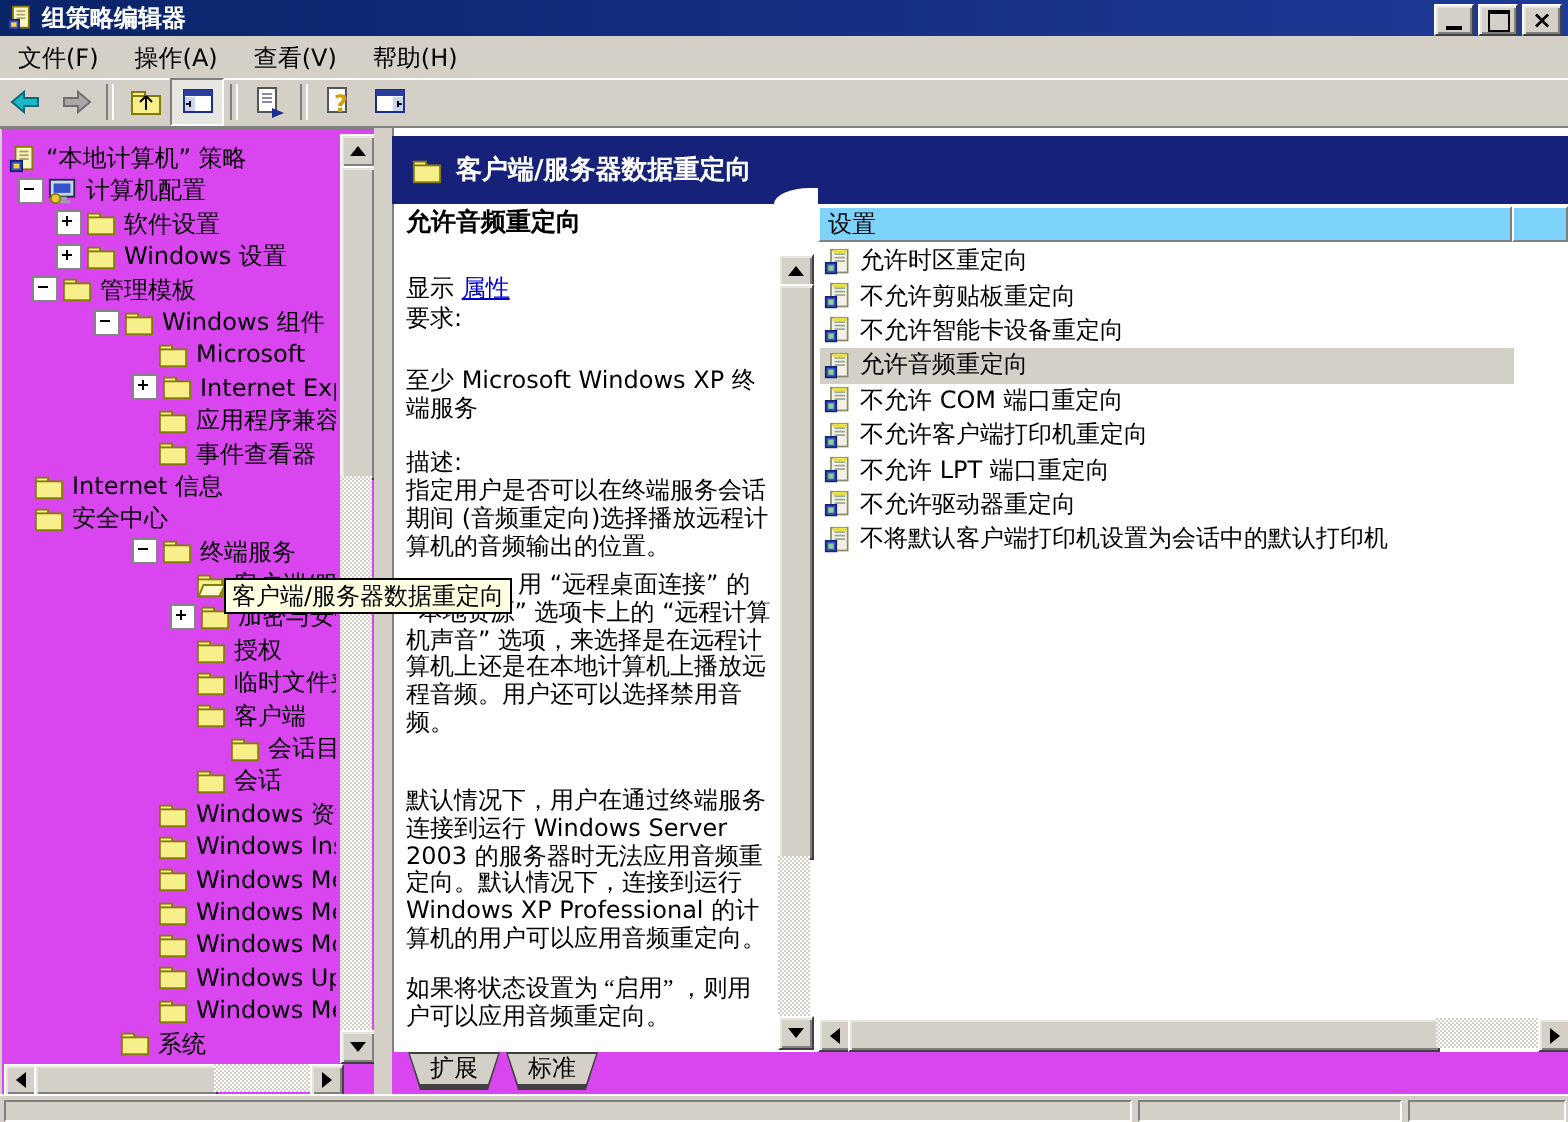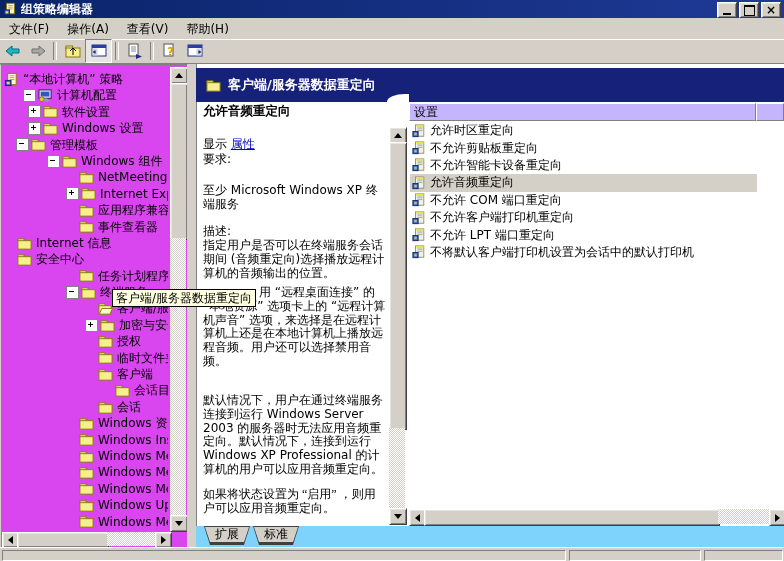--- a/index.html
+++ b/index.html
@@ -74,30 +74,30 @@
   #d-display a{color:#0000cc;text-decoration:underline;}
   #d-reqlab{top:51px;}
   #d-req{top:82px;}
   #d-desclab{top:123px;}
   #d-p0{top:137px;}
   #d-p1{top:184px;text-indent:56px;}
   #d-p2{top:292px;}
   #d-p3{top:386px;font-family:Liberation Serif, serif;}
   
   #list-hdr{left:409px;top:103px;width:375px;height:18px;display:flex;}
-  .hdr-cell{height:16px;line-height:16px;background:#c4b5fd;padding-left:4px;
+  .hdr-cell{height:16px;line-height:16px;background:#7dd3fc;padding-left:4px;
             border:1px solid;border-color:#ffffff #808080 #808080 #ffffff;}
   #hdr-cell-1{width:343px;}
   #hdr-cell-2{width:22px;}
   #list-rows{left:410px;top:122px;width:374px;height:386px;overflow:hidden;}
   .l-row{height:17.4px;display:flex;align-items:center;white-space:nowrap;width:347px;}
   .l-row .ic{width:14px;height:14px;margin:0 4px 0 2px;}
   .l-row.selected{background:#d4d0c8;}
   
-  #tabrow{left:196px;top:526px;width:588px;height:21px;background:#7dd3fc;display:flex;padding-left:8px;box-sizing:border-box;}
+  #tabrow{left:196px;top:526px;width:588px;height:21px;background:#d946ef;display:flex;padding-left:8px;box-sizing:border-box;}
   .tab{height:17px;margin-right:3px;clip-path:polygon(0 0,100% 0,calc(100% - 6px) 100%,6px 100%);
        background:#404040;padding:1px;filter:drop-shadow(0 1px 0 #808080);}
   .tab-in{height:15px;line-height:15px;padding:0 10px;background:#d4d0c8;
           clip-path:polygon(0 0,100% 0,calc(100% - 5px) 100%,5px 100%);}
   
   #statusbar{left:0;top:547px;width:784px;height:14px;background:#d4d0c8;border-top:1px solid #fff;}
   .status-sec{position:absolute;top:2px;height:9px;border:1px solid;border-color:#808080 #ffffff #ffffff #808080;}
   
   #tree-tip{left:112px;top:289px;height:16px;line-height:16px;background:#ffffe1;
             border:1px solid #000;padding:0 3px;z-index:60;white-space:nowrap;}
@@ -217,21 +217,21 @@
 
 <div id="tree-panel" class="abs">
   <div id="tree-view">
     <div id="tree-rows">
       <div class="t-row" style="padding-left:2px">
           <svg class="ic">
             <use href="#s-gpo"></use>
           </svg>
           <span class="tlabel">“本地计算机” 策略</span>
         </div>
-      <div class="t-row" style="padding-left:19px">
+      <div class="t-row" style="padding-left:5px">
           <span class="exp"></span>
           <svg class="ic">
             <use href="#s-computer"></use>
           </svg>
           <span class="tlabel">计算机配置</span>
         </div>
       <div class="t-row" style="padding-left:24px">
           <span class="exp plus"></span>
           <svg class="ic">
             <use href="#s-folder"></use>
@@ -257,21 +257,21 @@
           <svg class="ic">
             <use href="#s-folder"></use>
           </svg>
           <span class="tlabel">Windows 组件</span>
         </div>
       <div class="t-row" style="padding-left:62px">
           <span class="exp-sp"></span>
           <svg class="ic">
             <use href="#s-folder"></use>
           </svg>
-          <span class="tlabel">NetMeeting</span>
+          <span class="tlabel">Microsoft</span>
         </div>
       <div class="t-row" style="padding-left:62px">
           <span class="exp plus"></span>
           <svg class="ic">
             <use href="#s-folder"></use>
           </svg>
           <span class="tlabel">Internet Expl</span>
         </div>
       <div class="t-row" style="padding-left:62px">
           <span class="exp-sp"></span>
@@ -293,27 +293,20 @@
             <use href="#s-folder"></use>
           </svg>
           <span class="tlabel">Internet 信息</span>
         </div>
       <div class="t-row" style="">
           <span class="exp-sp"></span>
           <svg class="ic">
             <use href="#s-folder"></use>
           </svg>
           <span class="tlabel">安全中心</span>
-        </div>
-      <div class="t-row" style="padding-left:62px">
-          <span class="exp-sp"></span>
-          <svg class="ic">
-            <use href="#s-folder"></use>
-          </svg>
-          <span class="tlabel">任务计划程序</span>
         </div>
       <div class="t-row" style="padding-left:62px">
           <span class="exp"></span>
           <svg class="ic">
             <use href="#s-folder"></use>
           </svg>
           <span class="tlabel">终端服务</span>
         </div>
       <div class="t-row" style="padding-left:81px">
           <span class="exp-sp"></span>
@@ -525,20 +518,26 @@
   <div class="l-row">
       <svg class="ic">
         <use href="#s-policy"></use>
       </svg>
       <span>不允许 LPT 端口重定向</span>
     </div>
   <div class="l-row">
       <svg class="ic">
         <use href="#s-policy"></use>
       </svg>
+      <span>不允许驱动器重定向</span>
+    </div>
+  <div class="l-row">
+      <svg class="ic">
+        <use href="#s-policy"></use>
+      </svg>
       <span>不将默认客户端打印机设置为会话中的默认打印机</span>
     </div>
 </div>
 
 <div>
   <div class="sb-btn abs" style="left:409px;top:509px;width:15px;height:15px">
       <div class="ar ar-lf"></div>
     </div>
   <div class="sb-thumb abs" style="left:424px;top:509px;width:294px;height:15px"></div>
   <div class="sb-track abs" style="left:718px;top:509px;width:51px;height:15px"></div>

